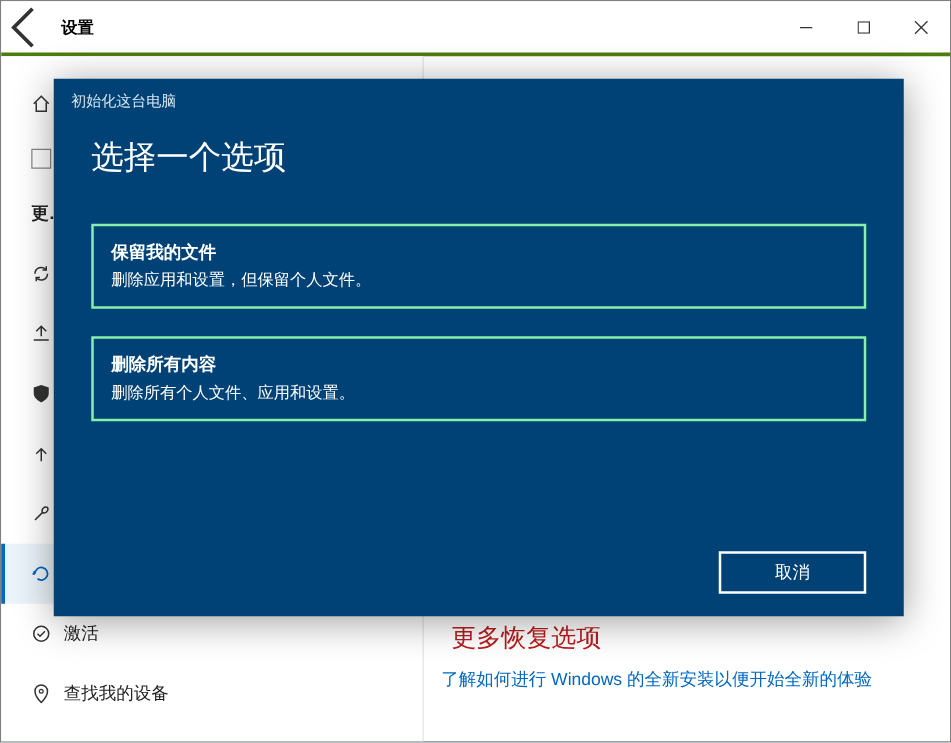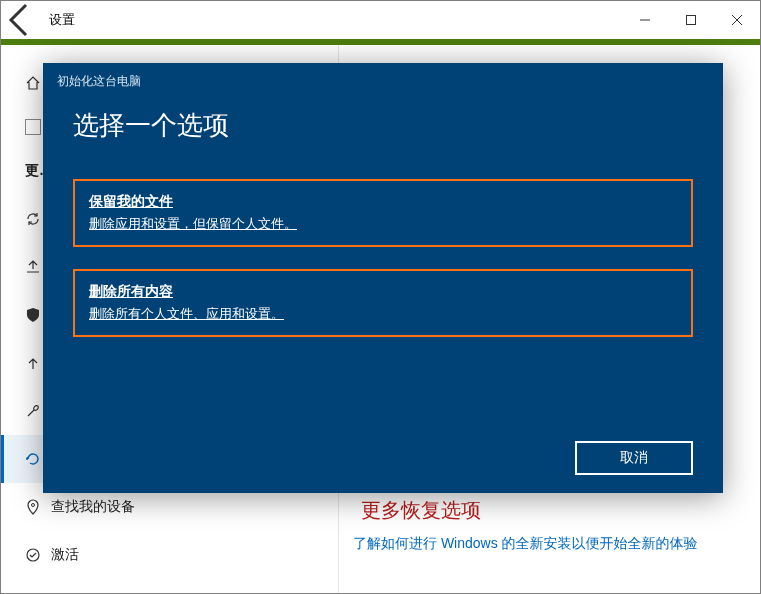--- a/index.html
+++ b/index.html
@@ -12,21 +12,22 @@
     background: #fff;
     border: 1px solid #7f7f7f;
   }
   
   
   .titlebar {
     height: 44px;
     display: flex;
     align-items: center;
     background: #fff;
-    border-bottom: 6px solid #4d7c0f;
+    border-bottom: 3px solid #4d7c0f;
+    font-weight: bold;
   }
   .titlebar .back {
     width: 40px;
     height: 44px;
     display: flex;
     align-items: center;
     justify-content: center;
     font-size: 18px;
     color: #333;
     cursor: pointer;
@@ -113,25 +114,24 @@
     flex: 1;
     display: flex;
     flex-direction: column;
   }
   .dialog h1 {
     font-size: 26px;
     font-weight: 300;
     margin-bottom: 36px;
   }
   .option {
-    border: 2px solid #f97316;
+    border: 2px solid #86efac;
     padding: 12px 14px;
     margin-bottom: 22px;
     cursor: pointer;
-    text-decoration: underline;
   }
   .option .opt-title {
     font-size: 14px;
     font-weight: 600;
     margin-bottom: 4px;
   }
   .option .opt-desc {
     font-size: 13px;
     font-weight: 300;
   }
@@ -256,34 +256,34 @@
       <div class="side-row selected">
         <span class="icon">
             <svg viewBox="0 0 16 16">
               <path d="M3 8a5 5 0 1 1 2 4M3 8H1M3 8l-1-2" stroke="#0067c0" stroke-width="1.4" fill="none"></path>
             </svg>
           </span>
       </div>
       <div class="side-row">
         <span class="icon">
             <svg viewBox="0 0 16 16">
+              <circle cx="8" cy="8" r="6" stroke="#333" stroke-width="1.2" fill="none"></circle>
+              <path d="M5 8l2 2 4-4" stroke="#333" stroke-width="1.2" fill="none"></path>
+            </svg>
+          </span>
+        <span class="lbl">激活</span>
+      </div>
+      <div class="side-row">
+        <span class="icon">
+            <svg viewBox="0 0 16 16">
               <path d="M8 1a5 5 0 0 1 5 5c0 4-5 9-5 9S3 10 3 6a5 5 0 0 1 5-5z" stroke="#333" stroke-width="1.2" fill="none"></path>
               <circle cx="8" cy="6" r="1.5" stroke="#333" stroke-width="1" fill="none"></circle>
             </svg>
           </span>
         <span class="lbl">查找我的设备</span>
-      </div>
-      <div class="side-row">
-        <span class="icon">
-            <svg viewBox="0 0 16 16">
-              <circle cx="8" cy="8" r="6" stroke="#333" stroke-width="1.2" fill="none"></circle>
-              <path d="M5 8l2 2 4-4" stroke="#333" stroke-width="1.2" fill="none"></path>
-            </svg>
-          </span>
-        <span class="lbl">激活</span>
       </div>
     </div>
     <div class="main"></div>
   </div>
 
   <div class="behind-more">更多恢复选项</div>
   <div class="behind-link">了解如何进行 Windows 的全新安装以便开始全新的体验</div>
 
   <div class="dialog">
     <div class="dlg-title-small">初始化这台电脑</div>

